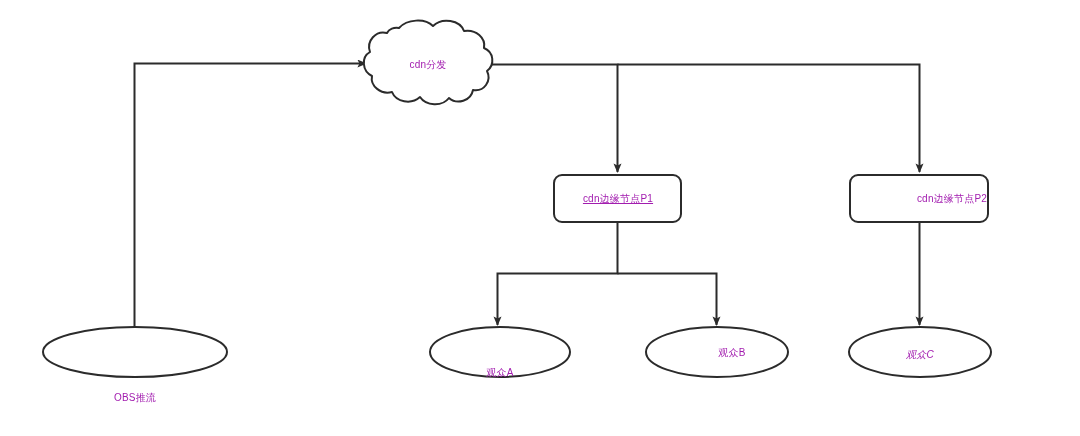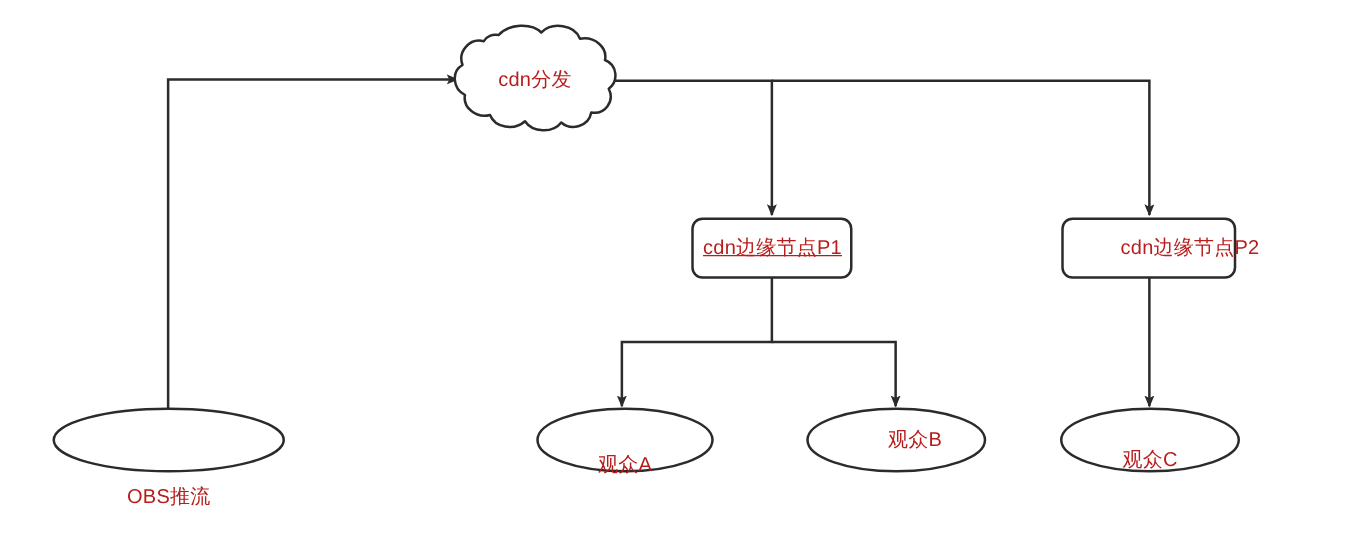--- a/index.html
+++ b/index.html
@@ -36,22 +36,22 @@
     fill: none;
     stroke: #2b2b2b;
     stroke-width: 2;
     stroke-linejoin: miter;
     stroke-linecap: butt;
   }
   .node-label {
     position: absolute;
     transform: translate(-50%, -50%);
     white-space: nowrap;
-    color: #b91c1c;
-    font-size: 16px;
+    color: #a21caf;
+    font-size: 10px;
     line-height: 1;
     letter-spacing: 0.2px;
     font-family: "Liberation Sans", "DejaVu Sans", sans-serif;
   }
 </style>
 </head>
 <body>
 
 <div id="diagram-canvas">
 
@@ -110,15 +110,15 @@
   <div class="node-label" style="left:428px; top:65px;">cdn分发</div>
 
   <div class="node-label" style="left:618px; top:199px;text-decoration:underline;">cdn边缘节点P1</div>
 
   <div class="node-label" style="left:952px; top:199px;">cdn边缘节点P2</div>
 
   <div class="node-label" style="left:500px; top:353px;margin-top:20px;">观众A</div>
 
   <div class="node-label" style="left:732px; top:353px;">观众B</div>
 
-  <div class="node-label" style="left:920px; top:369px;">观众C</div>
+  <div class="node-label" style="left:920px; top:355px;font-style:italic;">观众C</div>
 
 </div>
 
 </body></html>

